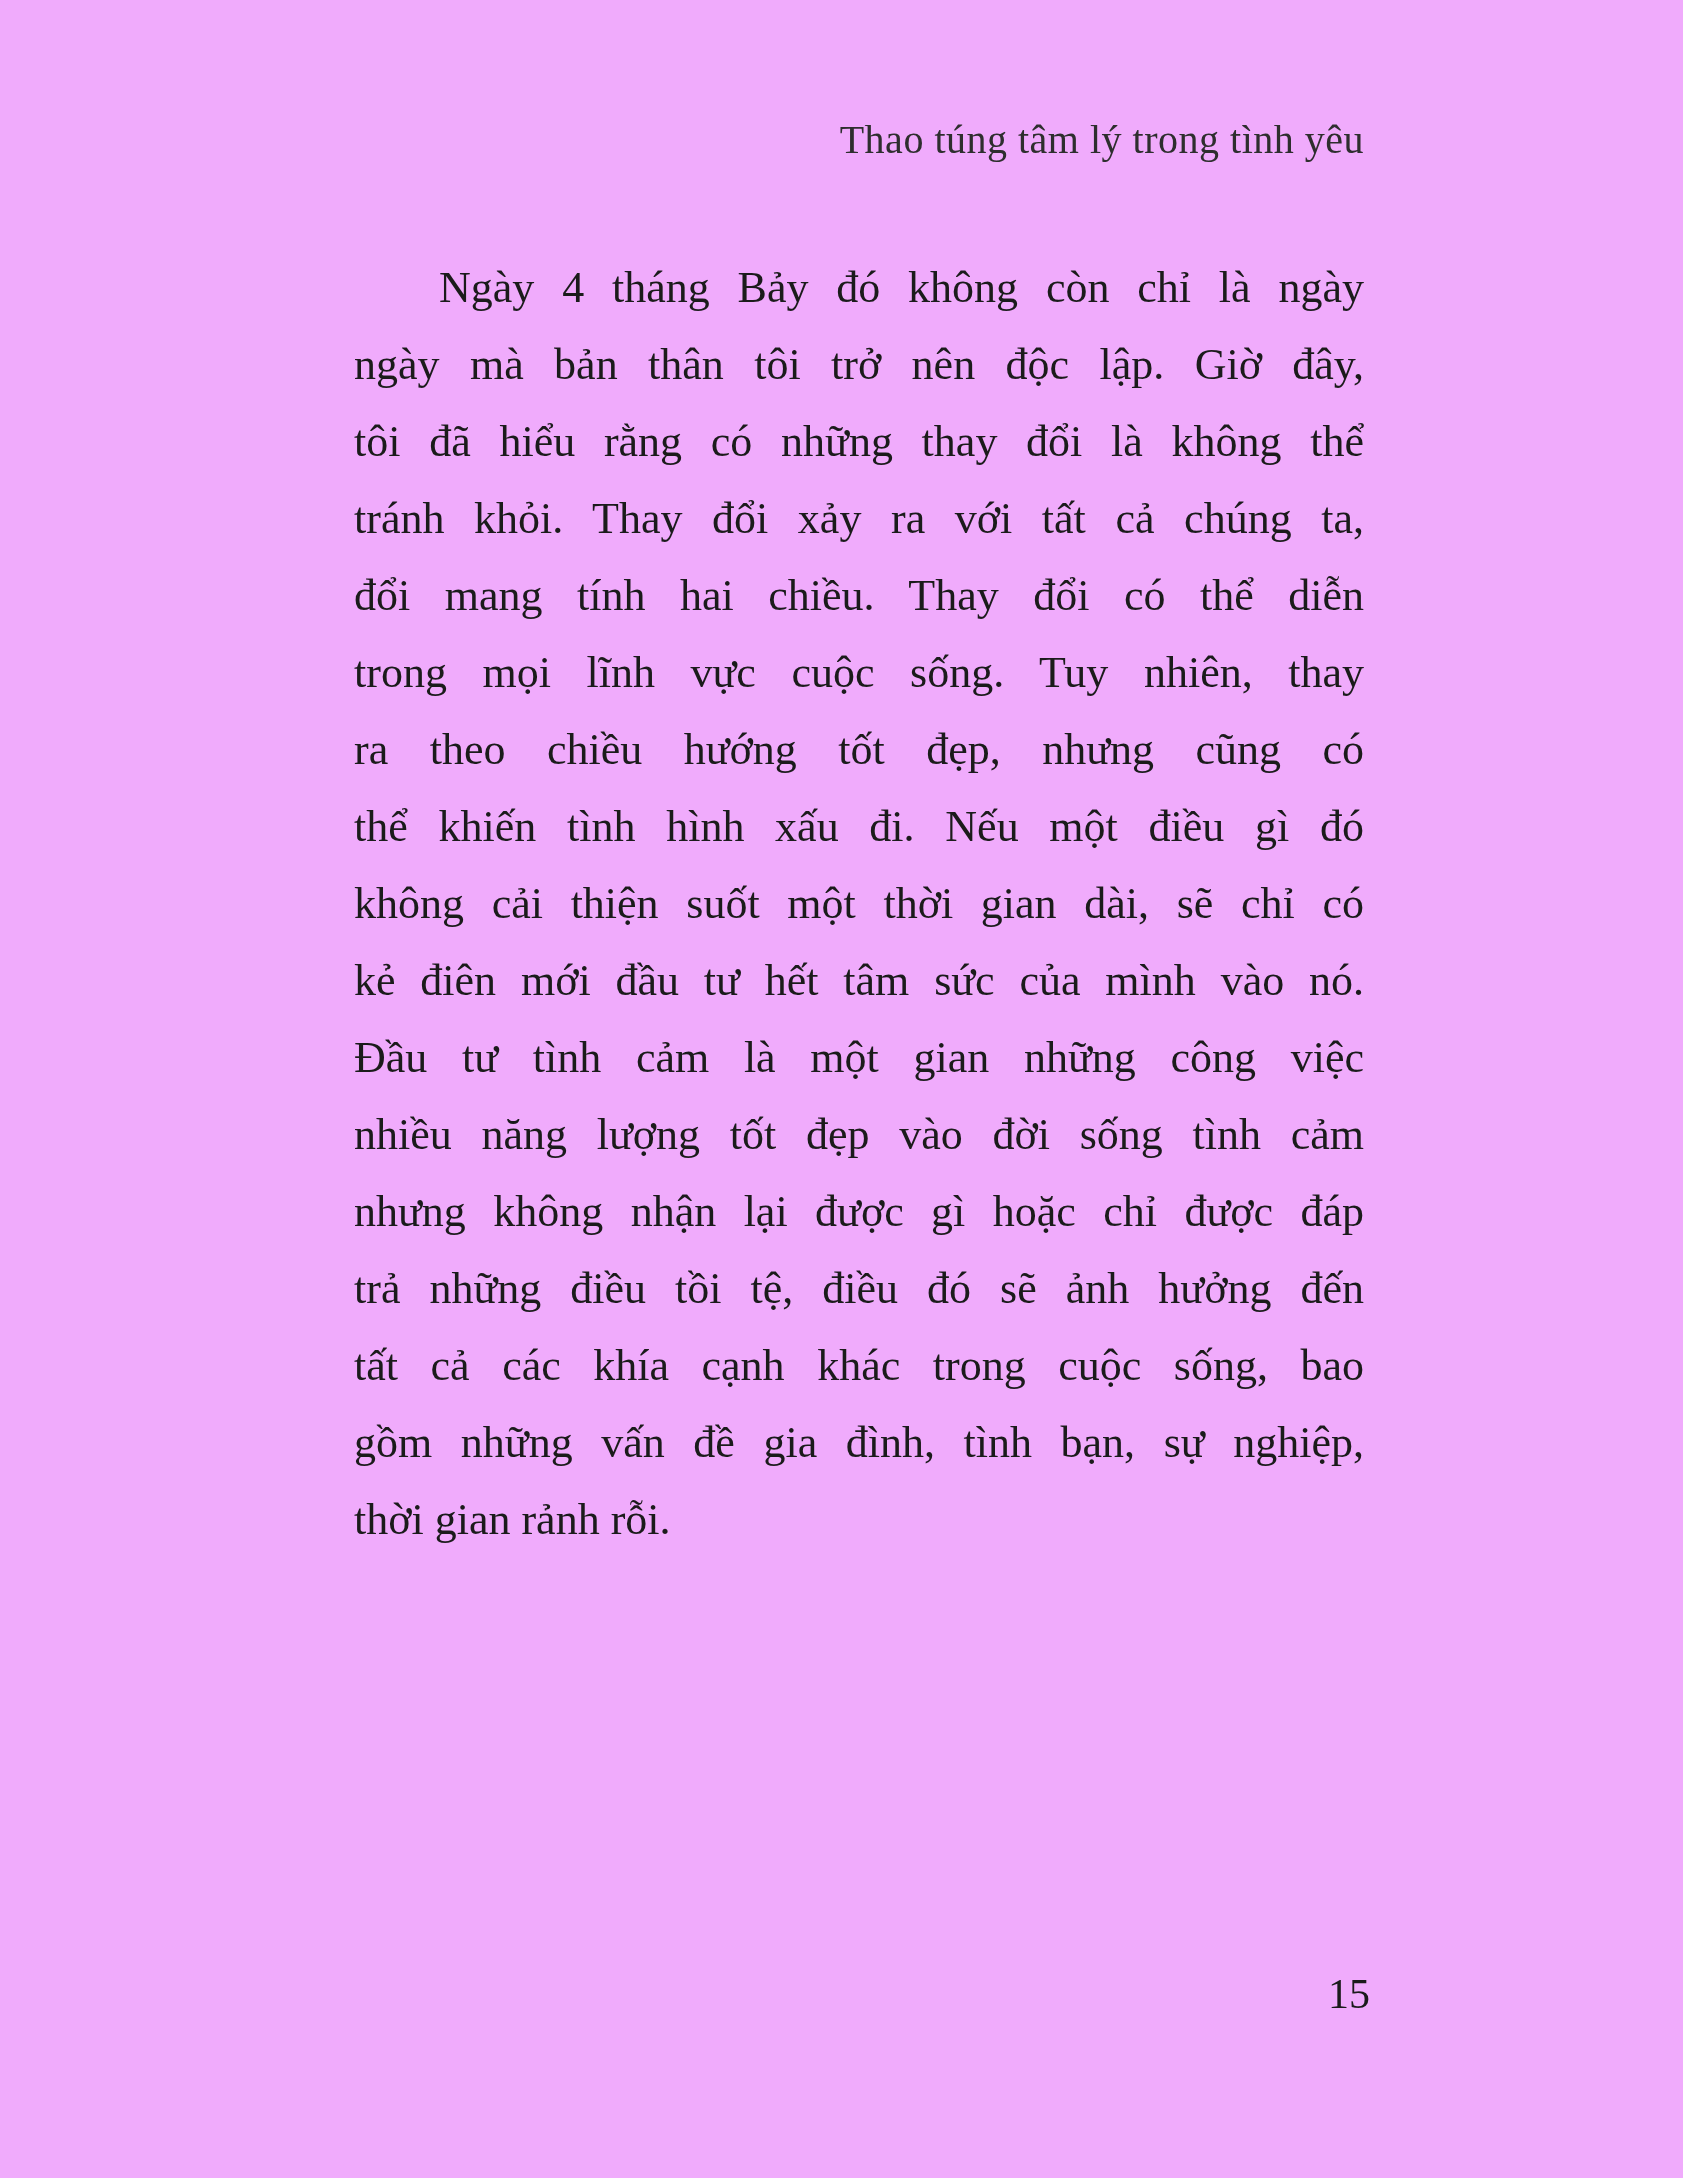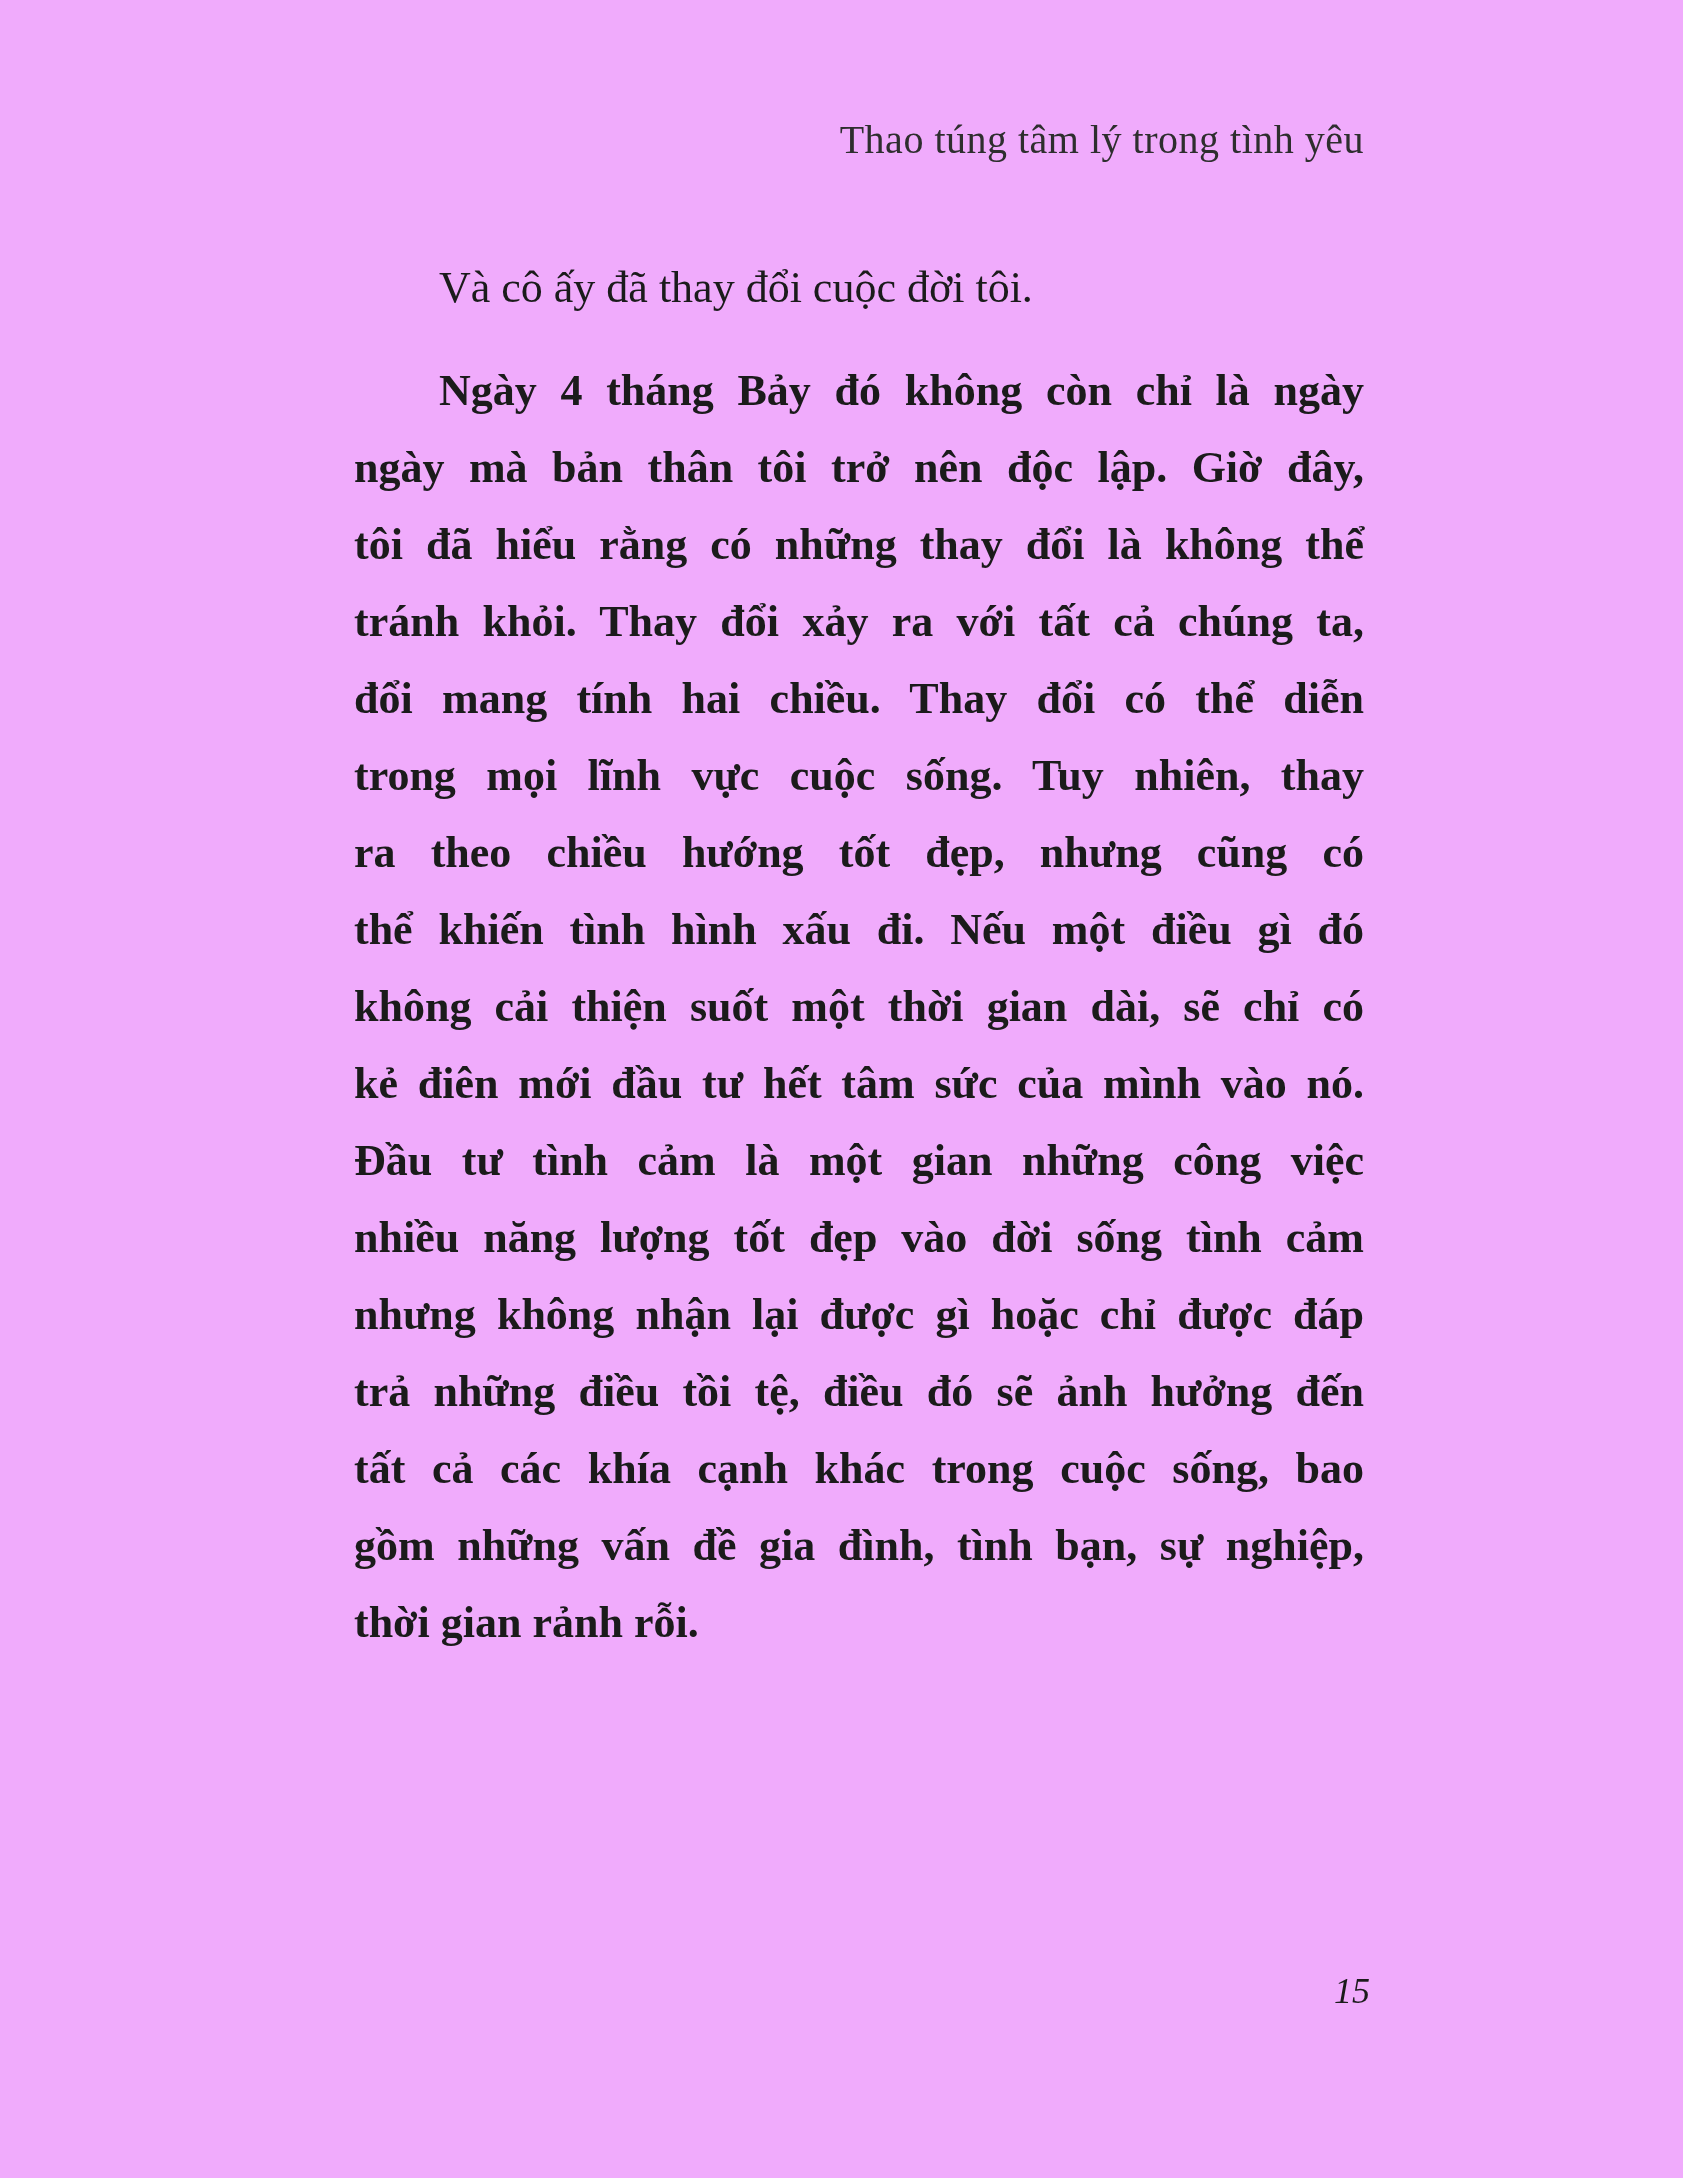--- a/index.html
+++ b/index.html
@@ -49,35 +49,31 @@
   .line.first {
     text-indent: 85px;
   }
   .line.last {
     text-align-last: left;
   }
   .page-number {
     position: absolute;
     top: 1970px;
     right: 313px;
-    font-size: 36px;
+    font-size: 42px;
     color: #1b1b1b;
-    font-style: italic;
   }
 </style>
 </head>
 <body>
 
 <div class="page">
   <div class="running-header">Thao túng tâm lý trong tình yêu</div>
 
   <div class="body-text">
-      <div class="paragraph">
-        <div class="line first last">Và cô ấy đã thay đổi cuộc đời tôi.</div>
-      </div>
       <div class="paragraph">
         <div class="line first">Ngày 4 tháng Bảy đó không còn chỉ là ngày</div>
         <div class="line">ngày mà bản thân tôi trở nên độc lập. Giờ đây,</div>
         <div class="line">tôi đã hiểu rằng có những thay đổi là không thể</div>
         <div class="line">tránh khỏi. Thay đổi xảy ra với tất cả chúng ta,</div>
         <div class="line">đổi mang tính hai chiều. Thay đổi có thể diễn</div>
         <div class="line">trong mọi lĩnh vực cuộc sống. Tuy nhiên, thay</div>
         <div class="line">ra theo chiều hướng tốt đẹp, nhưng cũng có</div>
         <div class="line">thể khiến tình hình xấu đi. Nếu một điều gì đó</div>
         <div class="line">không cải thiện suốt một thời gian dài, sẽ chỉ có</div>

